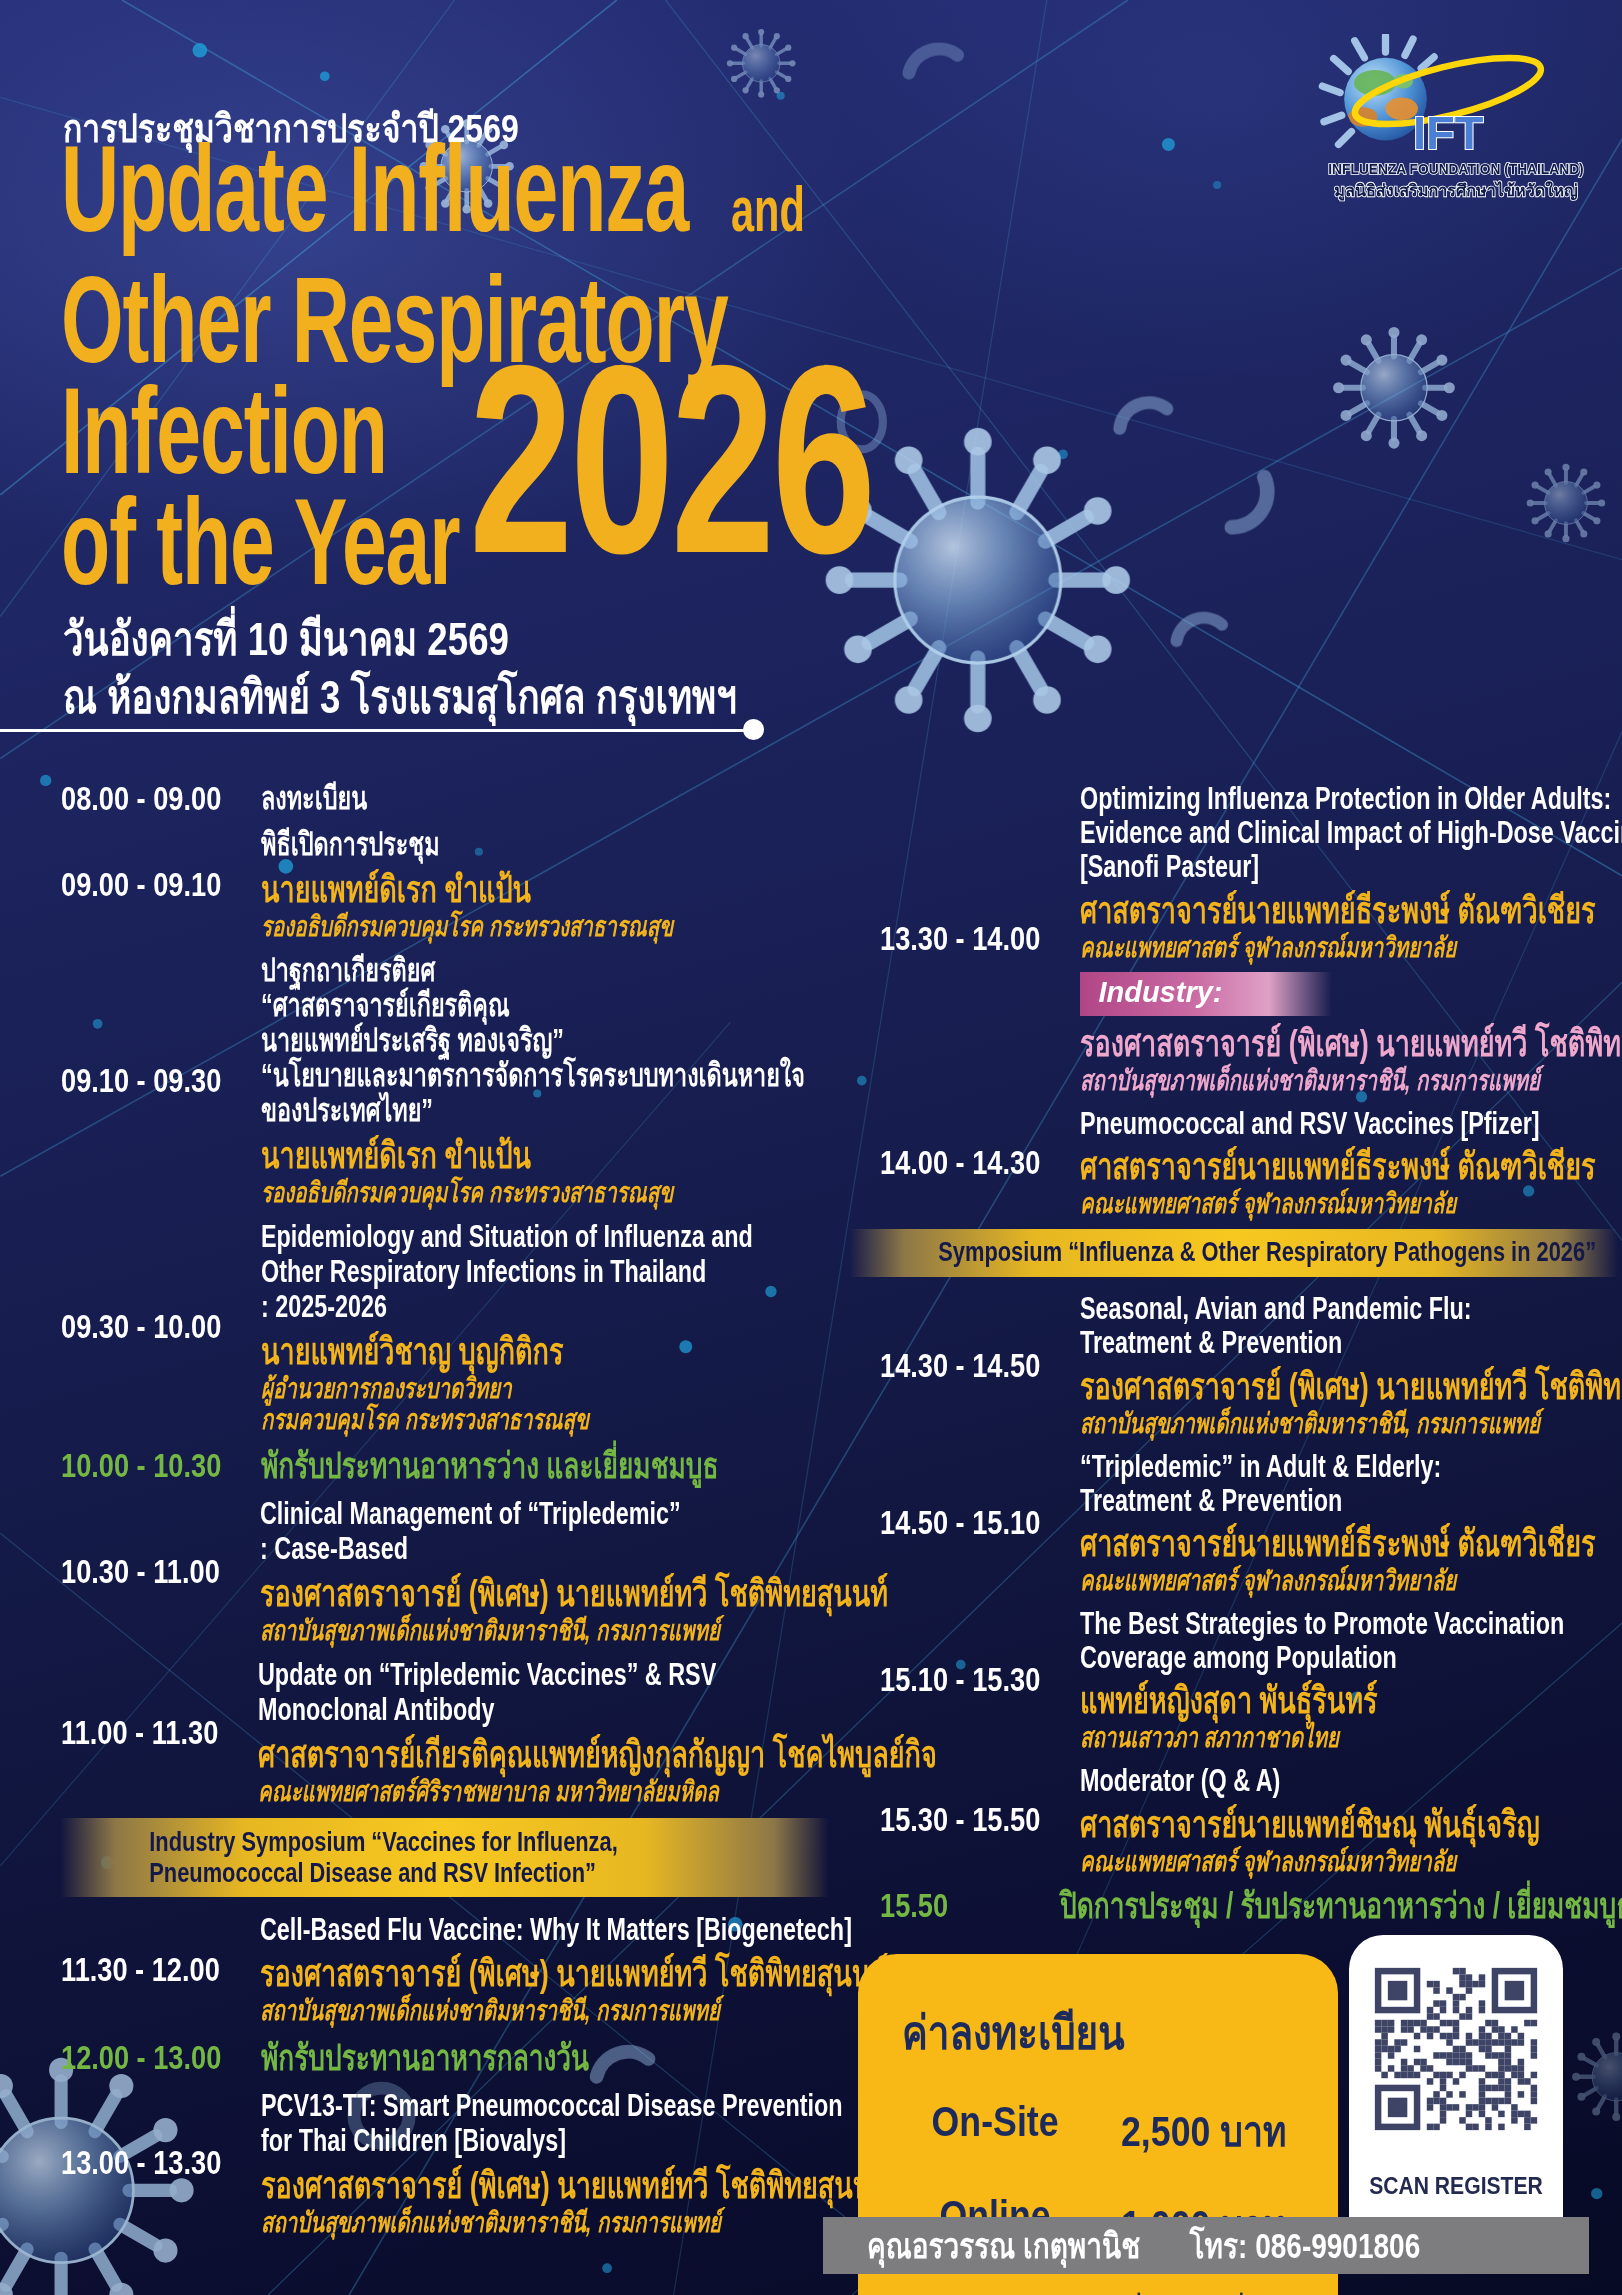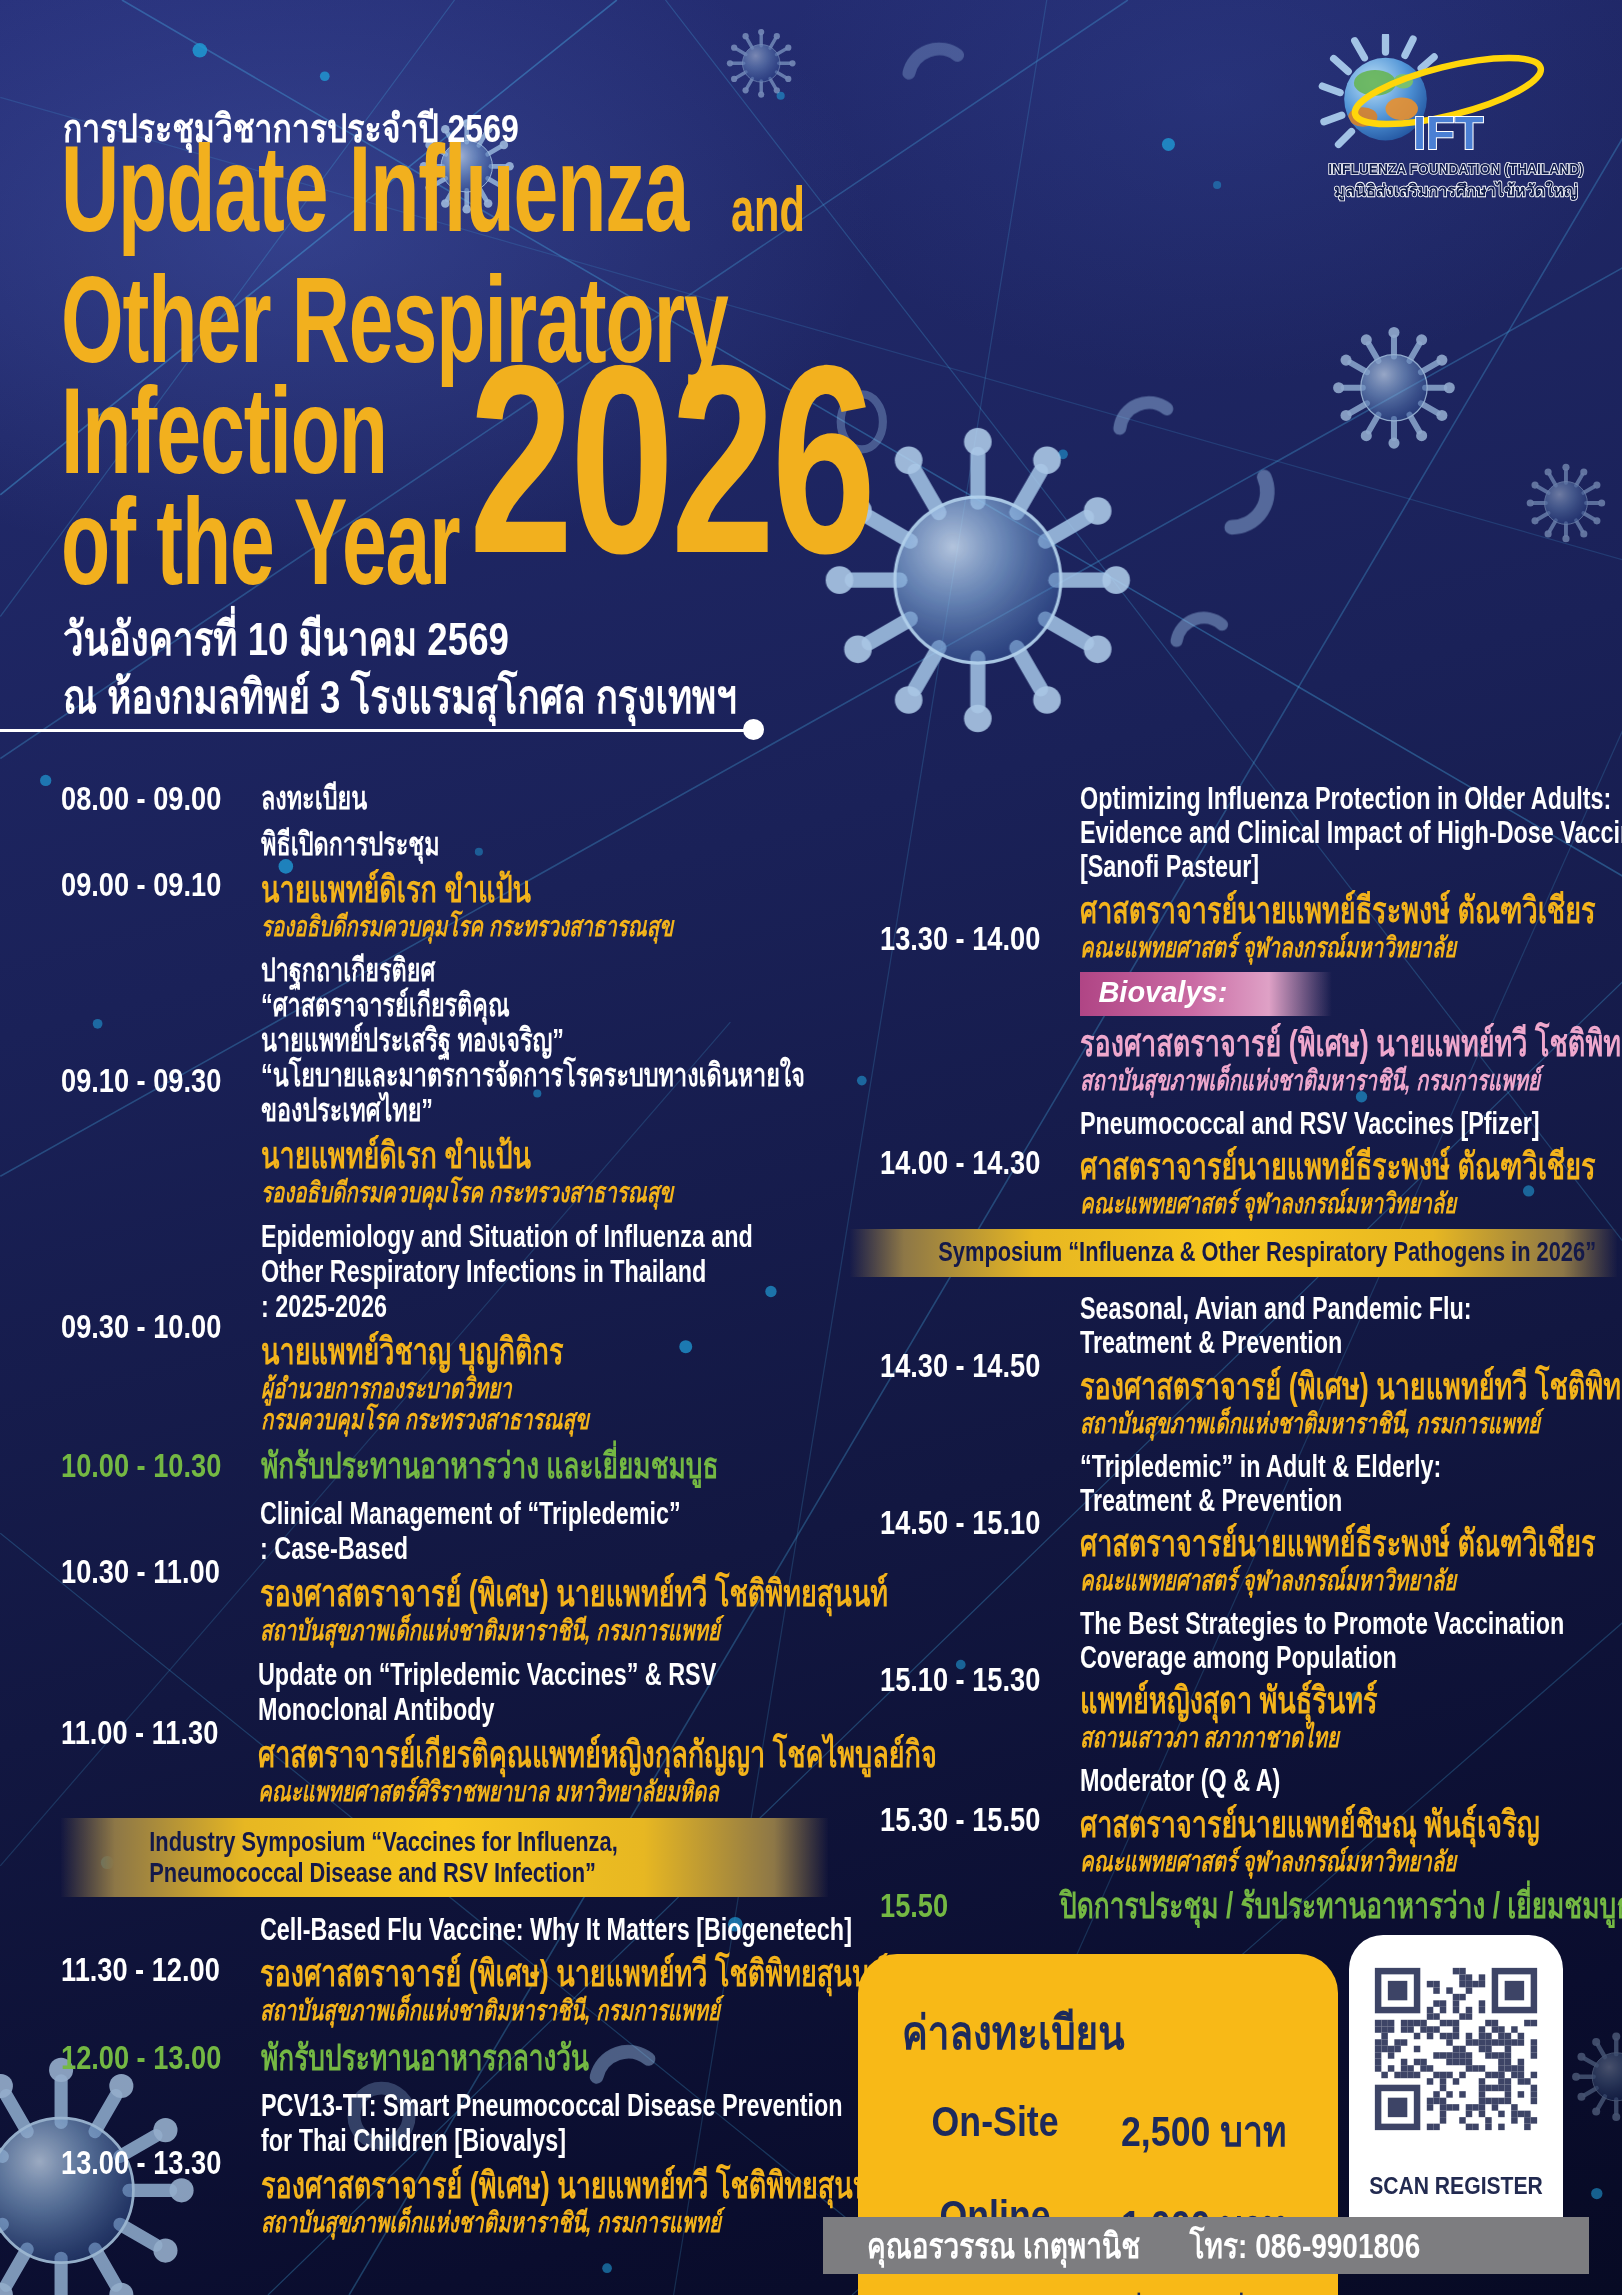--- a/index.html
+++ b/index.html
@@ -321,21 +321,21 @@
     </div>
   <div class="col col-right" id="col-right">
       <div class="row">
         <div class="time">13.30 - 14.00</div>
         <div class="content">
           <div class="l-en">Optimizing Influenza Protection in Older Adults:</div>
           <div class="l-en">Evidence and Clinical Impact of High-Dose Vaccine</div>
           <div class="l-en">[Sanofi Pasteur]</div>
           <div class="l-sp">ศาสตราจารย์นายแพทย์ธีระพงษ์  ตัณฑวิเชียร</div>
           <div class="l-af">คณะแพทยศาสตร์ จุฬาลงกรณ์มหาวิทยาลัย</div>
-          <div class="modbar">Biovalys:</div>
+          <div class="modbar">Industry:</div>
           <div class="l-sp pink">รองศาสตราจารย์ (พิเศษ) นายแพทย์ทวี  โชติพิทยสุนนท์</div>
           <div class="l-af pink">สถาบันสุขภาพเด็กแห่งชาติมหาราชินี, กรมการแพทย์</div>
         </div>
       </div>
       <div class="row">
         <div class="time">14.00 - 14.30</div>
         <div class="content">
           <div class="l-en">Pneumococcal and RSV Vaccines [Pfizer]</div>
           <div class="l-sp">ศาสตราจารย์นายแพทย์ธีระพงษ์  ตัณฑวิเชียร</div>
           <div class="l-af">คณะแพทยศาสตร์ จุฬาลงกรณ์มหาวิทยาลัย</div>

